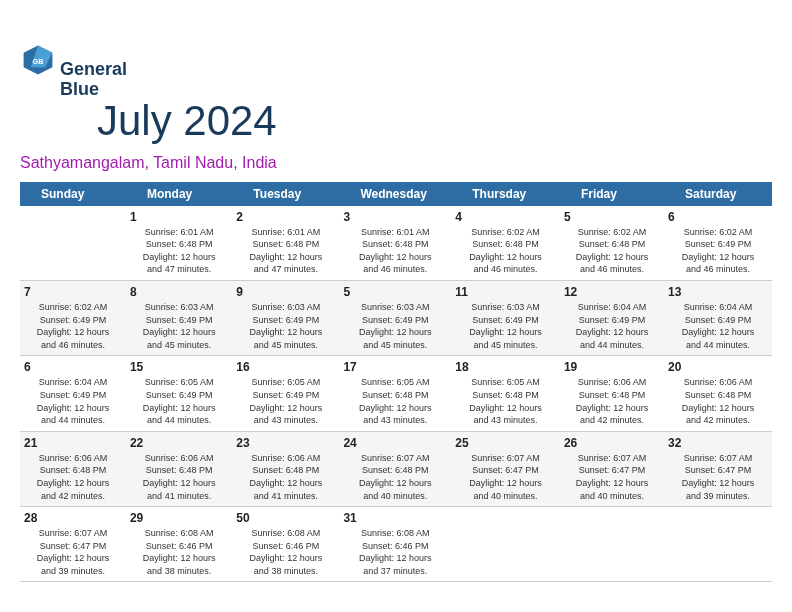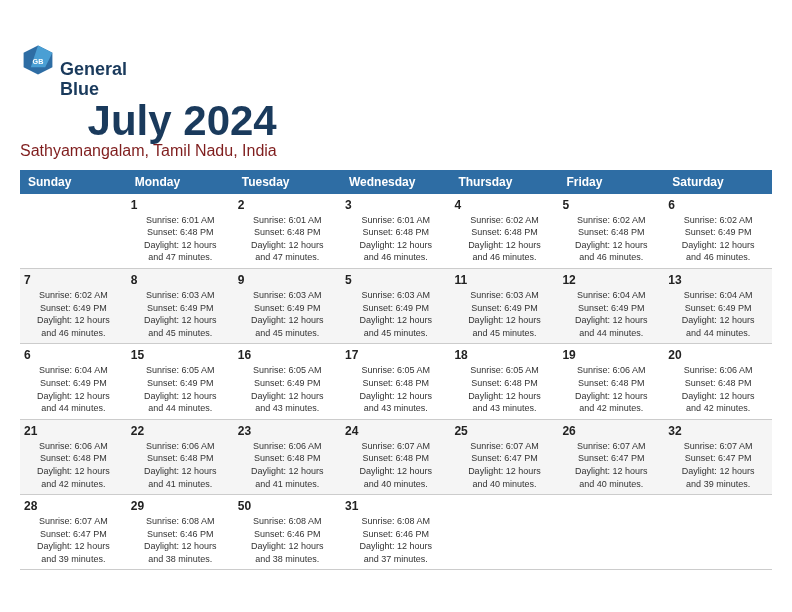--- a/index.html
+++ b/index.html
@@ -34,38 +34,38 @@
     }
     .logo-icon {
       width: 36px;
       height: 36px;
     }
     .title-section {
       text-align: right;
     }
     .month-title {
       font-size: 42px;
-      font-weight: bold;
+      font-weight: normal;
       color: #1a3a5c;
       line-height: 1;
     }
     .location-title {
       font-size: 16px;
-      color: #7f1d1d;
-      margin-top: 0;
+      color: #a21caf;
+      margin-top: 12px;
     }
     table {
       width: 100%;
       border-collapse: collapse;
       font-size: 10px;
     }
     thead tr th {
       background-color: #2e6da4;
       color: #fff;
-      padding: 5px 8px;
+      padding: 5px 21px;
       text-align: left;
       font-size: 12px;
       font-weight: bold;
     }
     tbody tr {
       border-bottom: 1px solid #ccc;
     }
     tbody tr:nth-child(odd) {
       background: #fff;
     }

